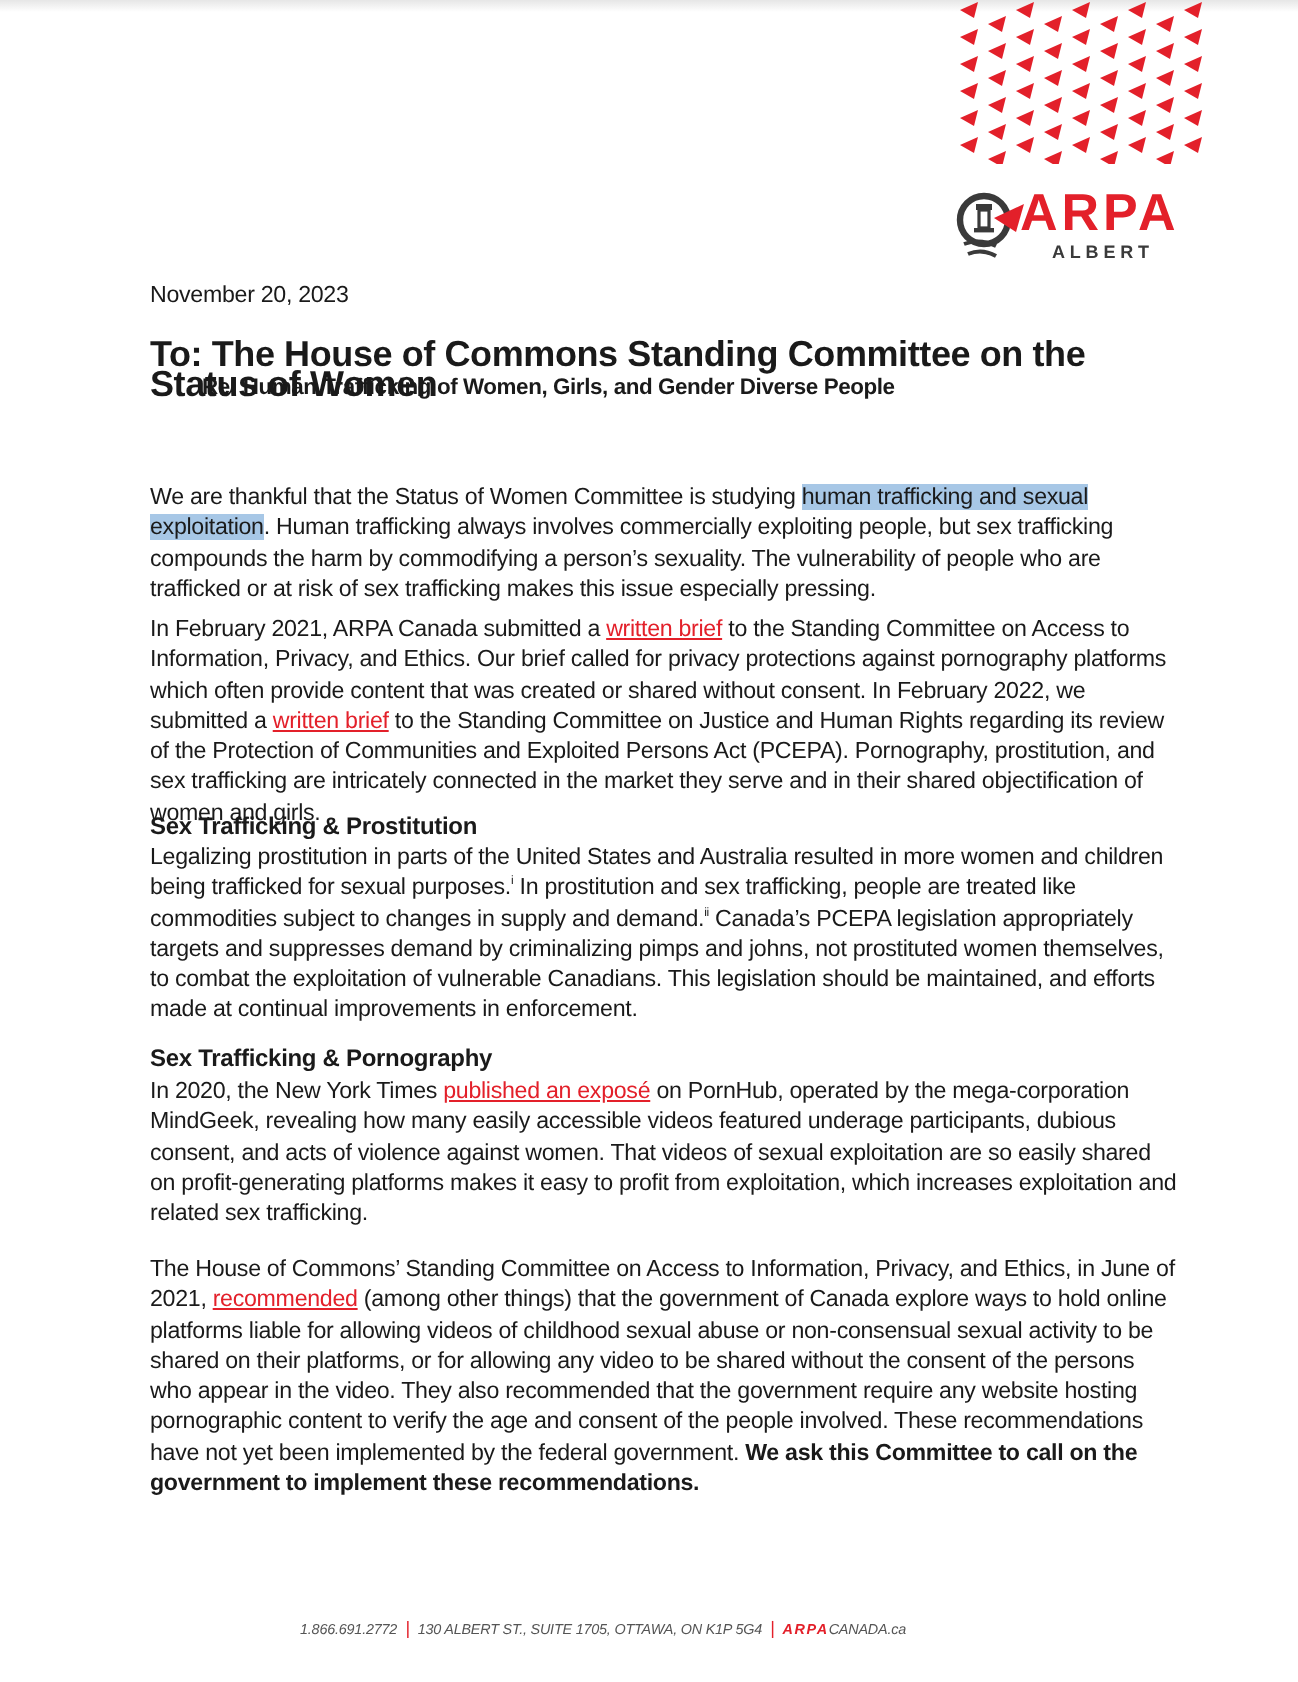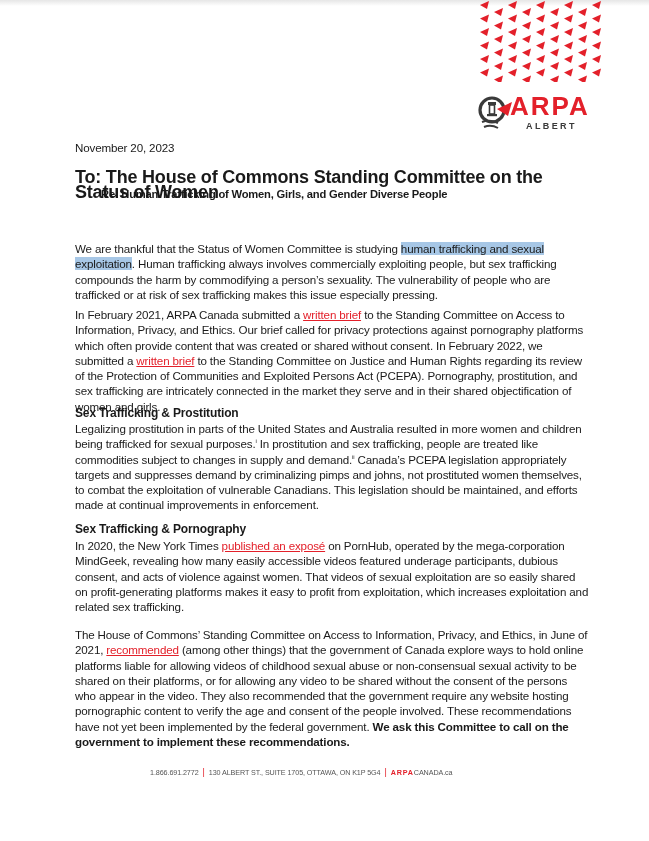--- a/index.html
+++ b/index.html
@@ -40,22 +40,22 @@
   .h1 { position: absolute; left: 0; top: 266px; font-weight: bold; font-size: 12px; }
   .p3 { top: 281px; }
   .h2 { position: absolute; left: 0; top: 382px; font-weight: bold; font-size: 12px; }
   .p4 { top: 398px; }
   .p5 { top: 487px; }
   .hl { background: #a7c7e6; }
   a.lnk { color: #e3202a; text-decoration: underline; }
   sup { font-size: 6px; line-height: 0; vertical-align: 5px; }
   b { font-weight: bold; }
   .footer {
-    position: absolute; left: 150px; top: 767px; width: 355px;
-    font-size: 7.2px; color: #555; letter-spacing: -0.1px; white-space: nowrap;
+    position: absolute; left: 150px; top: 809px; width: 355px;
+    font-size: 7.2px; color: #555; letter-spacing: -0.1px; white-space: nowrap; font-style: italic;
   }
   .footer .sep { color: #e3202a; margin: 0 4px; font-size: 9px; }
   .footer .arpa { color: #e3202a; font-weight: bold; letter-spacing: 0.8px; }
 </style>
 </head>
 <body>
 
 <div class="top-shadow"></div>
 
 <svg class="pattern" viewBox="0 0 125 82" xmlns="http://www.w3.org/2000/svg">

